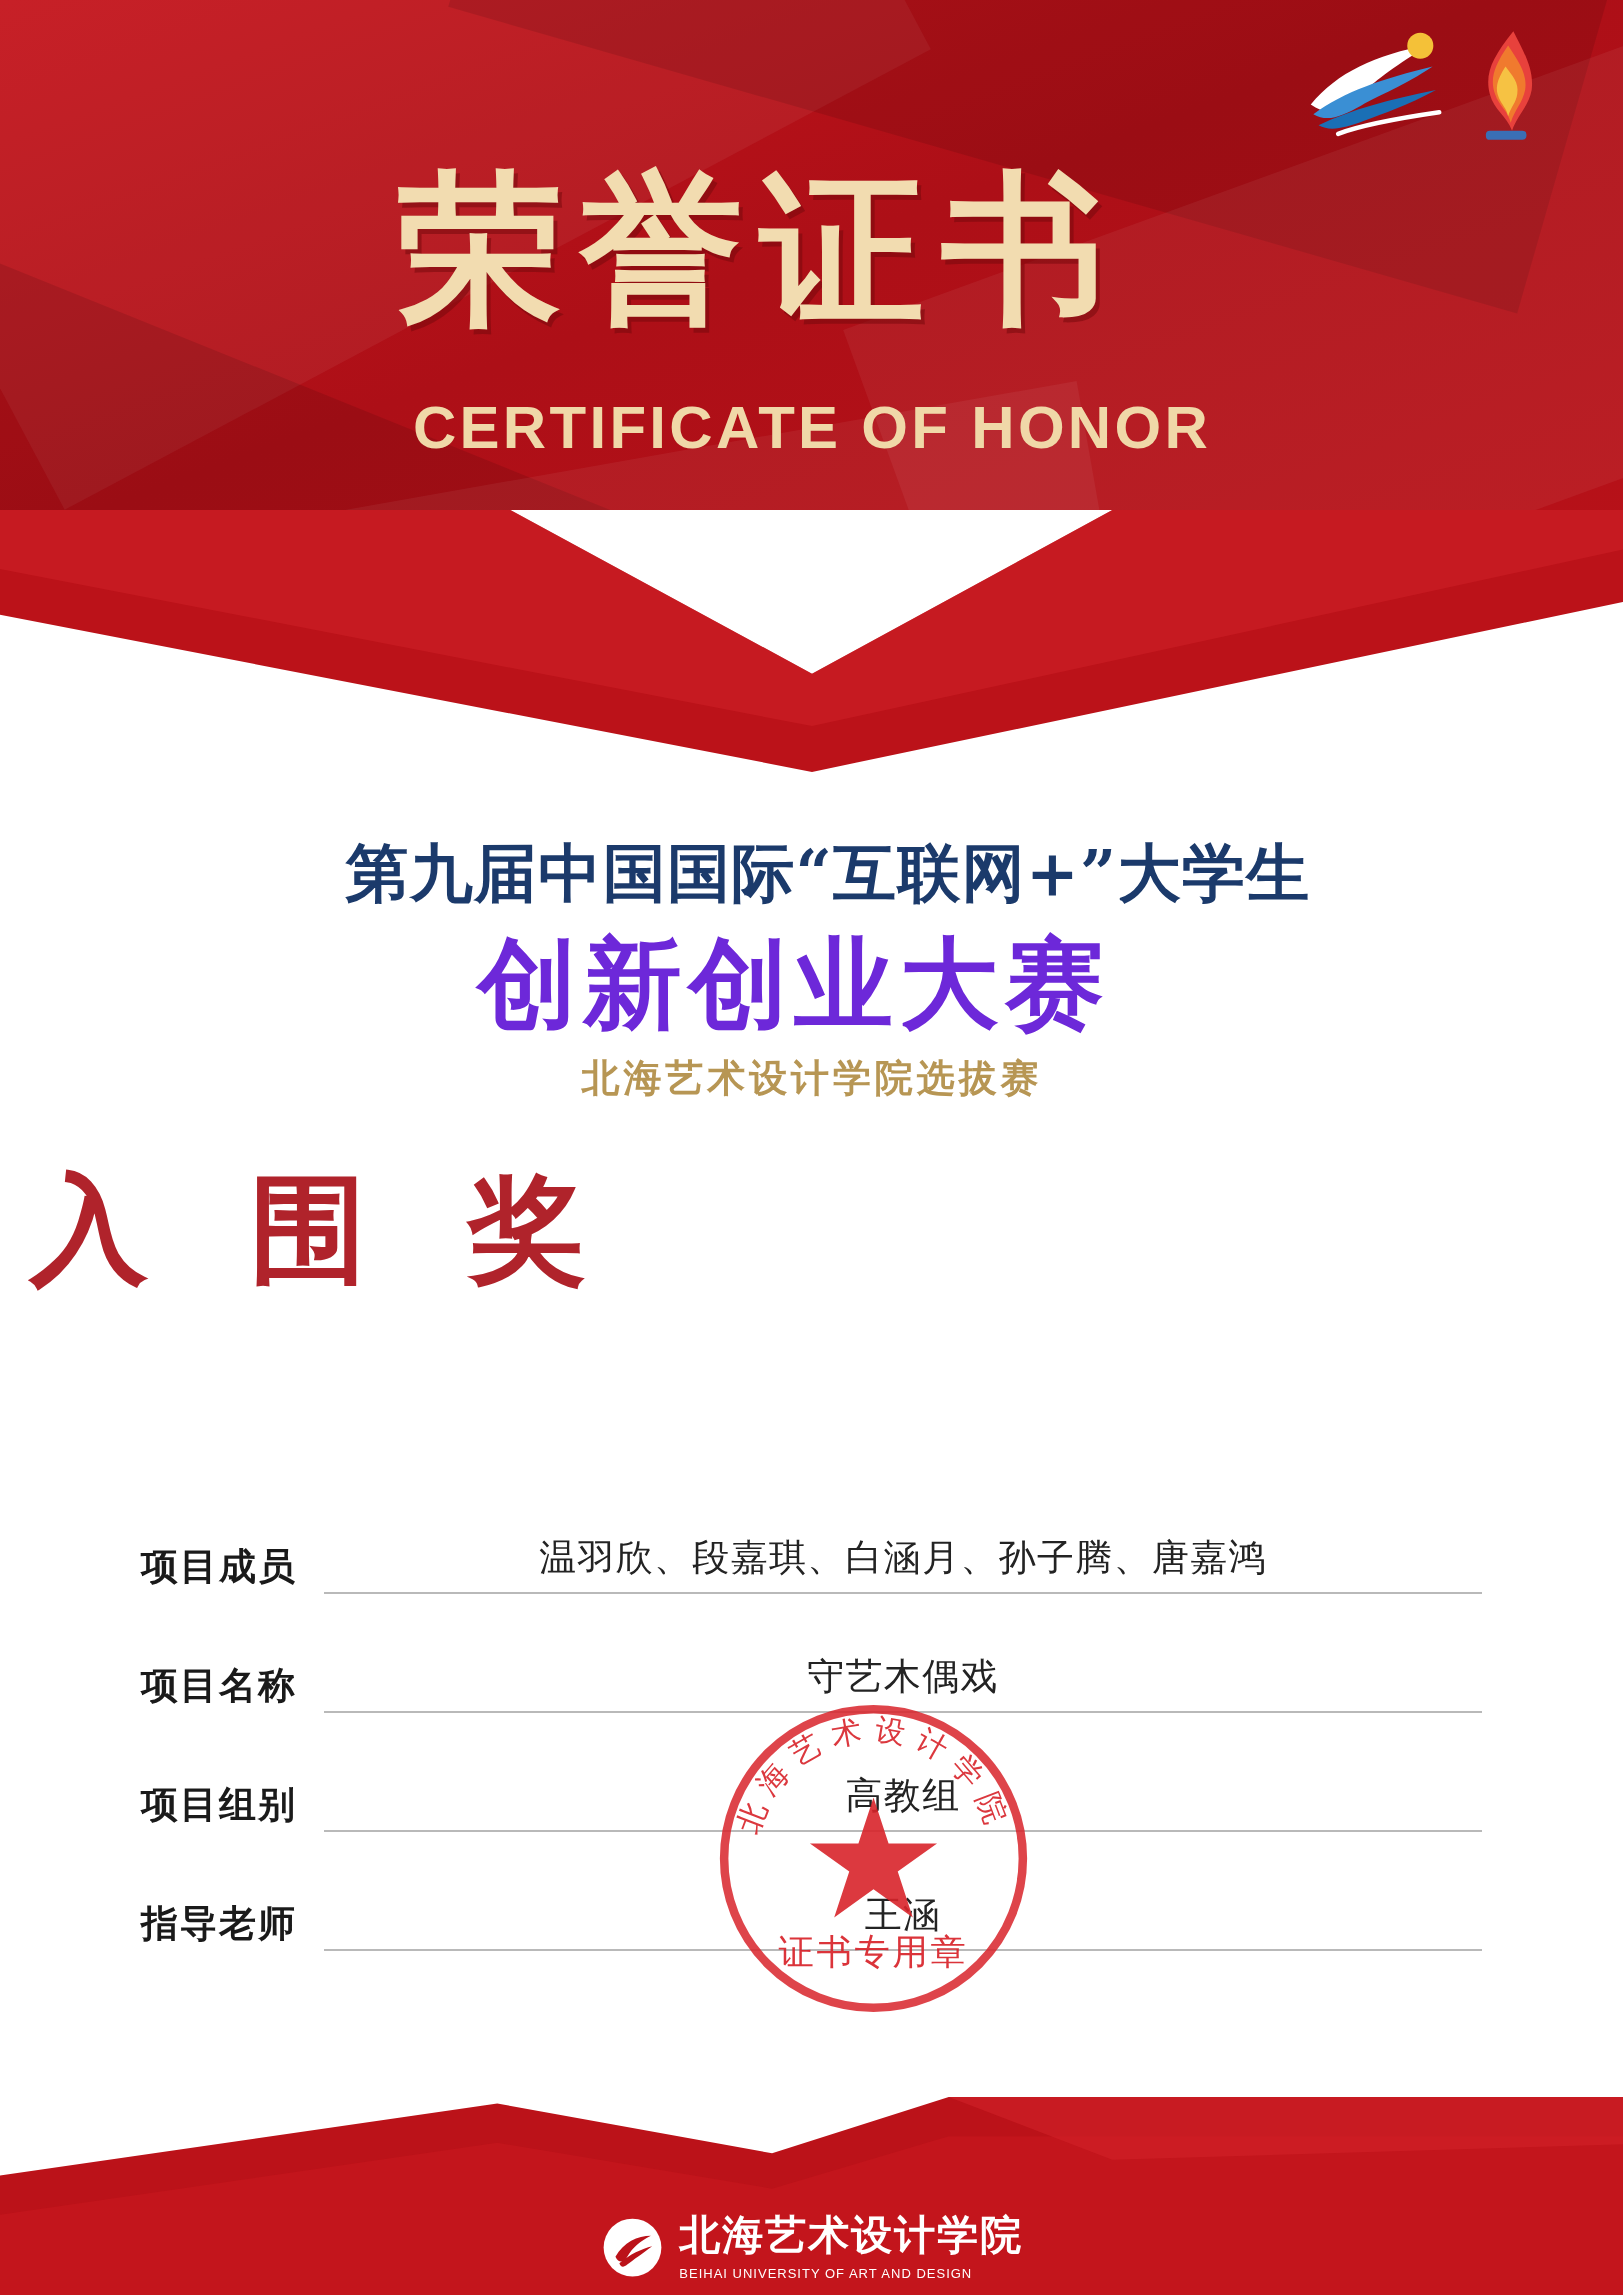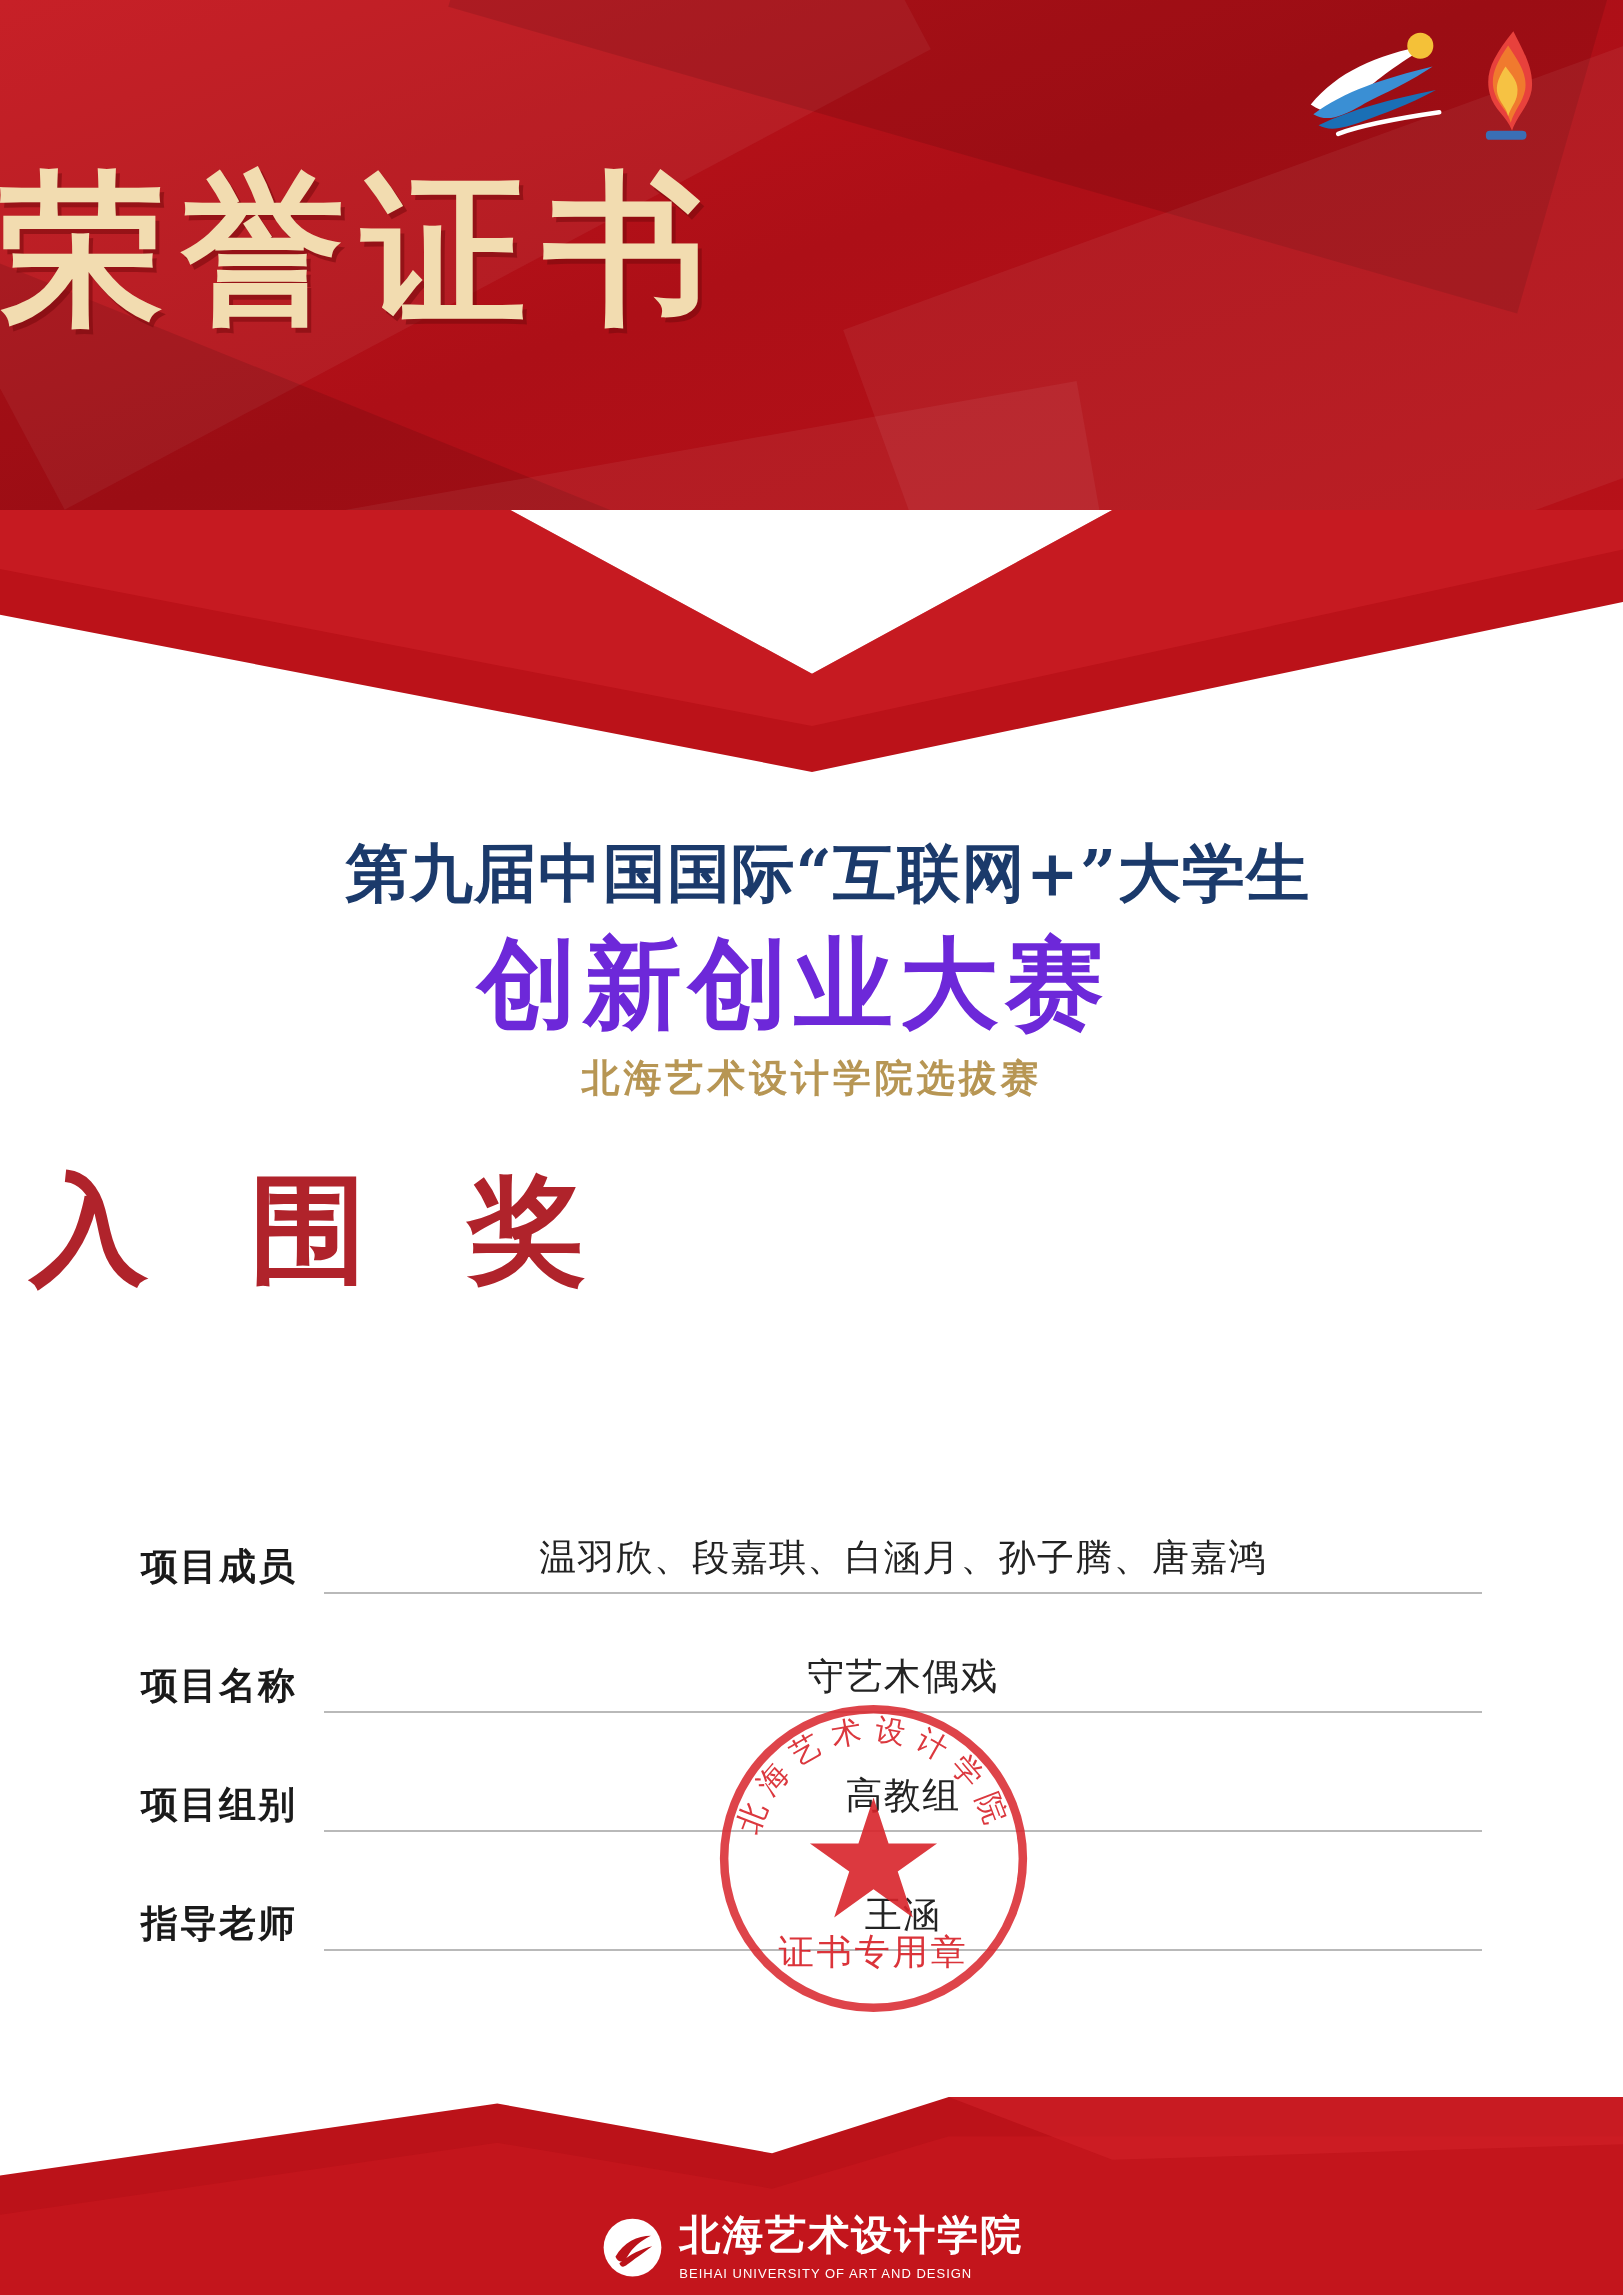--- a/index.html
+++ b/index.html
@@ -84,21 +84,21 @@
     z-index: 6;
   }
   .logo-swim { width: 150px; height: 121px; }
   .logo-flame { width: 79px; height: 121px; }
 
   .title-zh {
     position: absolute;
     left: 0;
     top: 141px;
     width: 1520px;
-    text-align: left;
+    text-align: center;
     font-family: "DejaVu Sans", "Liberation Sans", sans-serif;
     font-weight: bold;
     font-size: 164px;
     letter-spacing: 17px;
     color: #f2dcb0;
     z-index: 5;
     text-shadow: 3.9px 4.6px 0px rgba(120,10,12,0.55);
   }
   .title-en {
     position: absolute;
@@ -299,20 +299,21 @@
 
     <svg class="logo-flame" viewBox="0 0 120 185">
       <path d="M72,8 C40,48 28,72 36,104 C42,128 62,138 70,160 C78,136 96,122 100,98 C104,66 88,40 72,8 Z" fill="#e8413c"></path>
       <path d="M64,30 C42,62 36,82 44,104 C50,122 64,130 68,148 C74,128 86,118 90,98 C94,72 78,52 64,30 Z" fill="#f07a2e"></path>
       <path d="M60,62 C46,84 44,96 50,110 C54,120 62,126 64,138 C68,124 76,118 78,104 C81,86 70,76 60,62 Z" fill="#f6c243"></path>
       <rect x="30" y="160" width="62" height="14" rx="6" fill="#3a6fb5"></rect>
     </svg>
   </div>
 
   <div class="title-zh">荣誉证书</div>
+  <div class="title-en">CERTIFICATE OF HONOR</div>
 
   <div class="body-area">
     <div class="comp-line1">第九届中国国际“互联网+”大学生</div>
     <div class="comp-line2">创新创业大赛</div>
     <div class="comp-line3">北海艺术设计学院选拔赛</div>
     <div class="award-name">入 围 奖</div>
 
     <div class="fields">
       <div class="field-row">
         <div class="field-label">项目成员</div>

